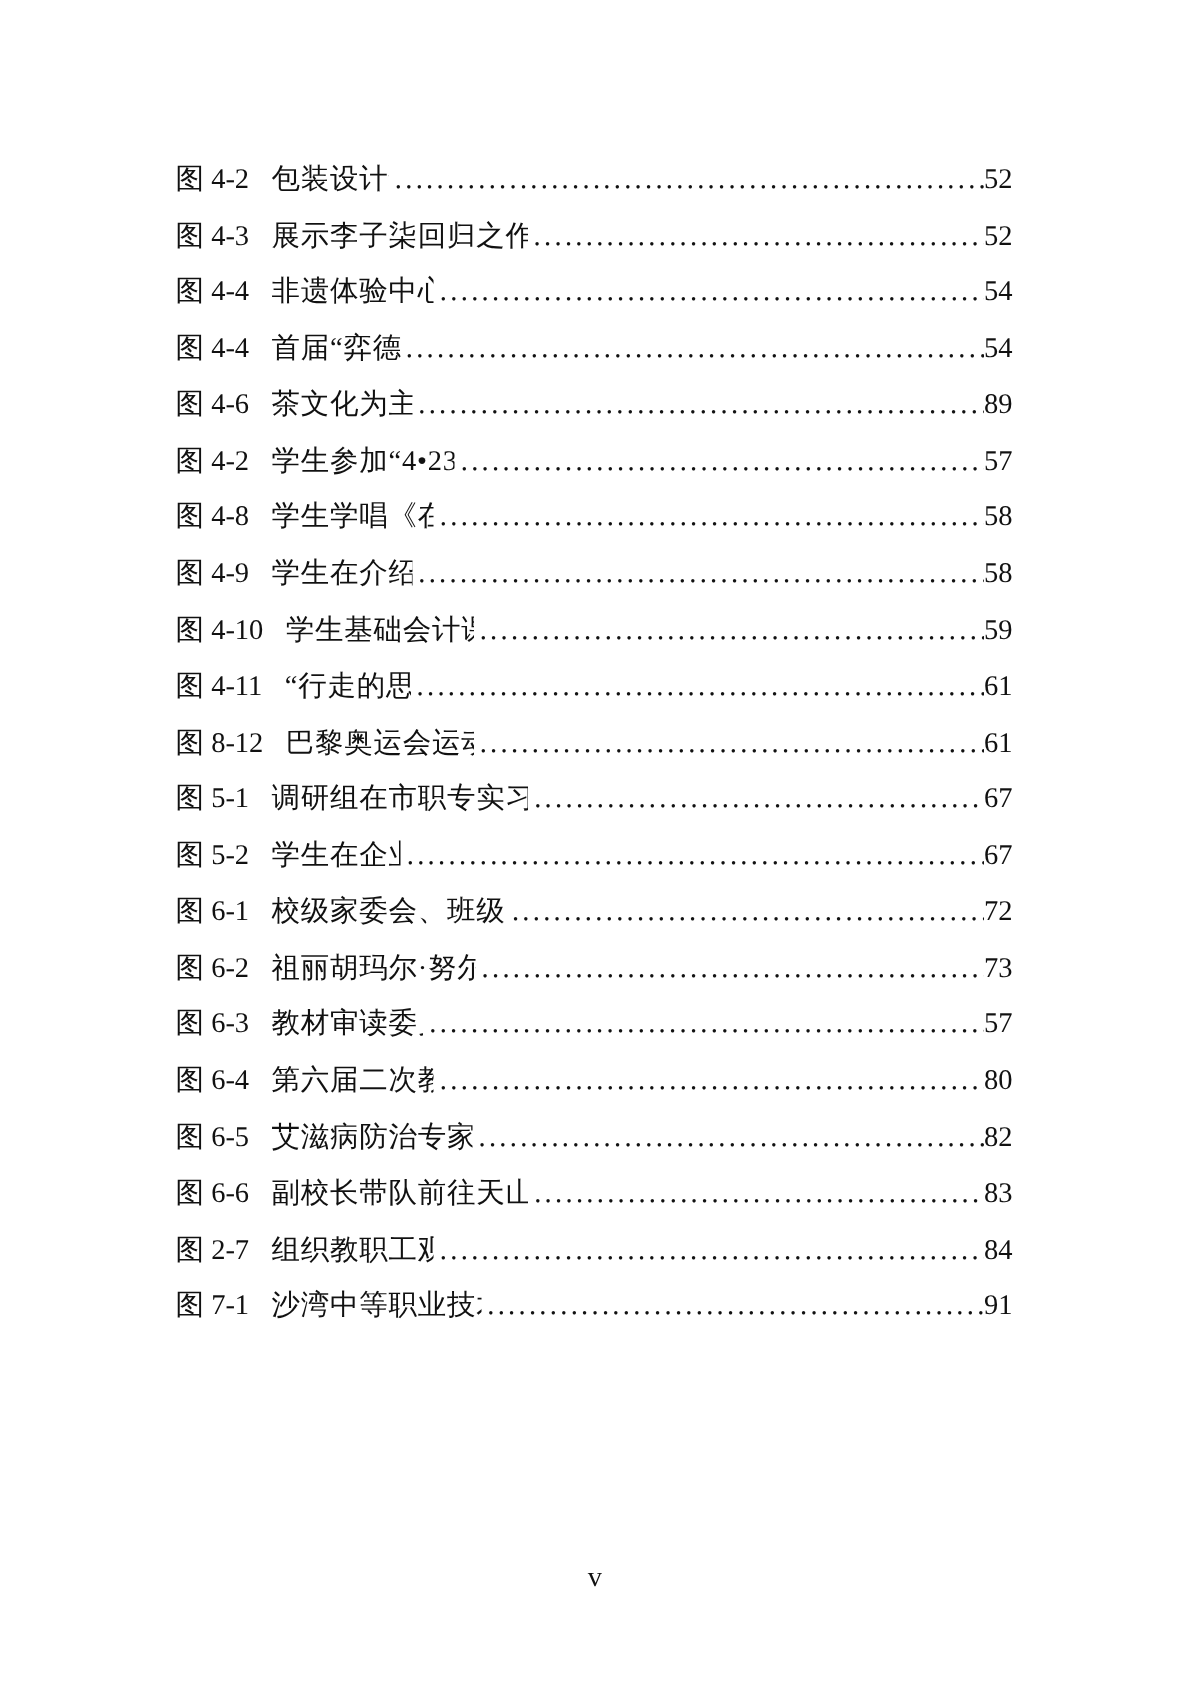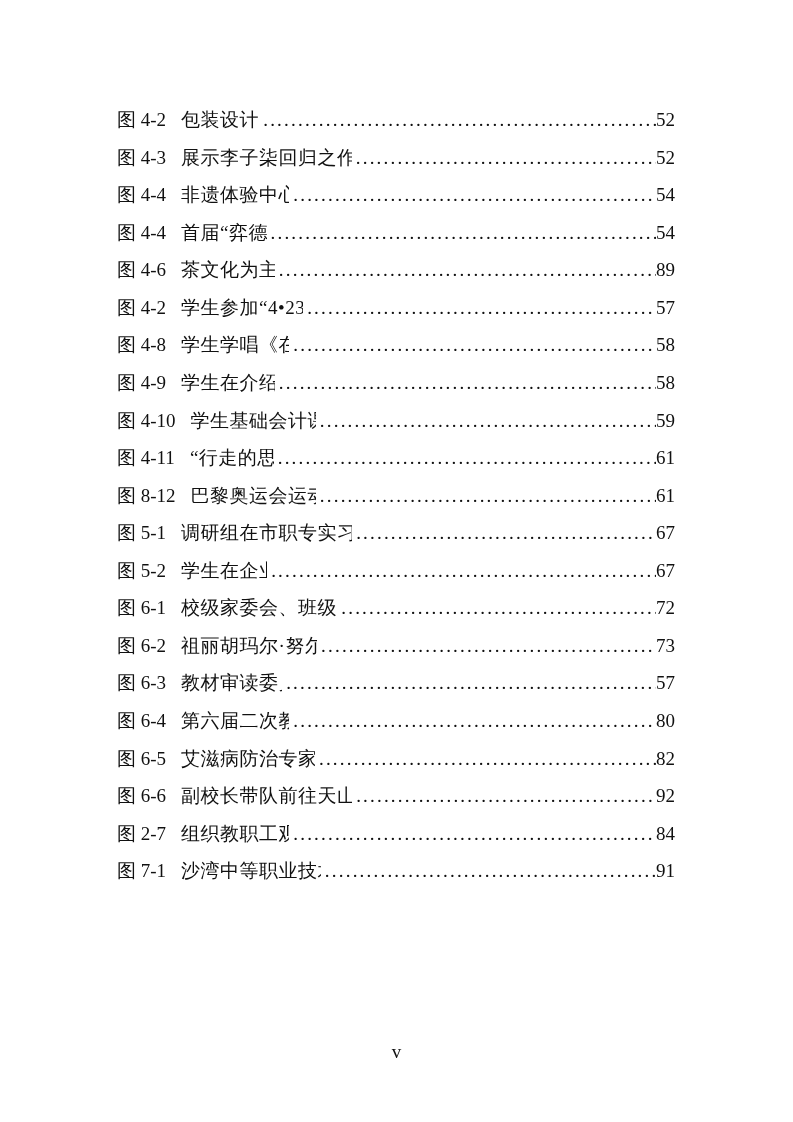--- a/index.html
+++ b/index.html
@@ -194,21 +194,21 @@
         <span class="fig-label">图 6-5</span>
         <span class="fig-title">艾滋病防治专家关永生为学生做讲座</span>
         <span class="dot-leader"></span>
         <span class="fig-page">82</span>
       </div>
 
       <div class="toc-row">
         <span class="fig-label">图 6-6</span>
         <span class="fig-title">副校长带队前往天山区大宗食材供应商进行实地考察</span>
         <span class="dot-leader"></span>
-        <span class="fig-page">92</span>
+        <span class="fig-page">83</span>
       </div>
 
       <div class="toc-row">
         <span class="fig-label">图 2-7</span>
         <span class="fig-title">组织教职工观看警示教育片</span>
         <span class="dot-leader"></span>
         <span class="fig-page">84</span>
       </div>
 
       <div class="toc-row">

